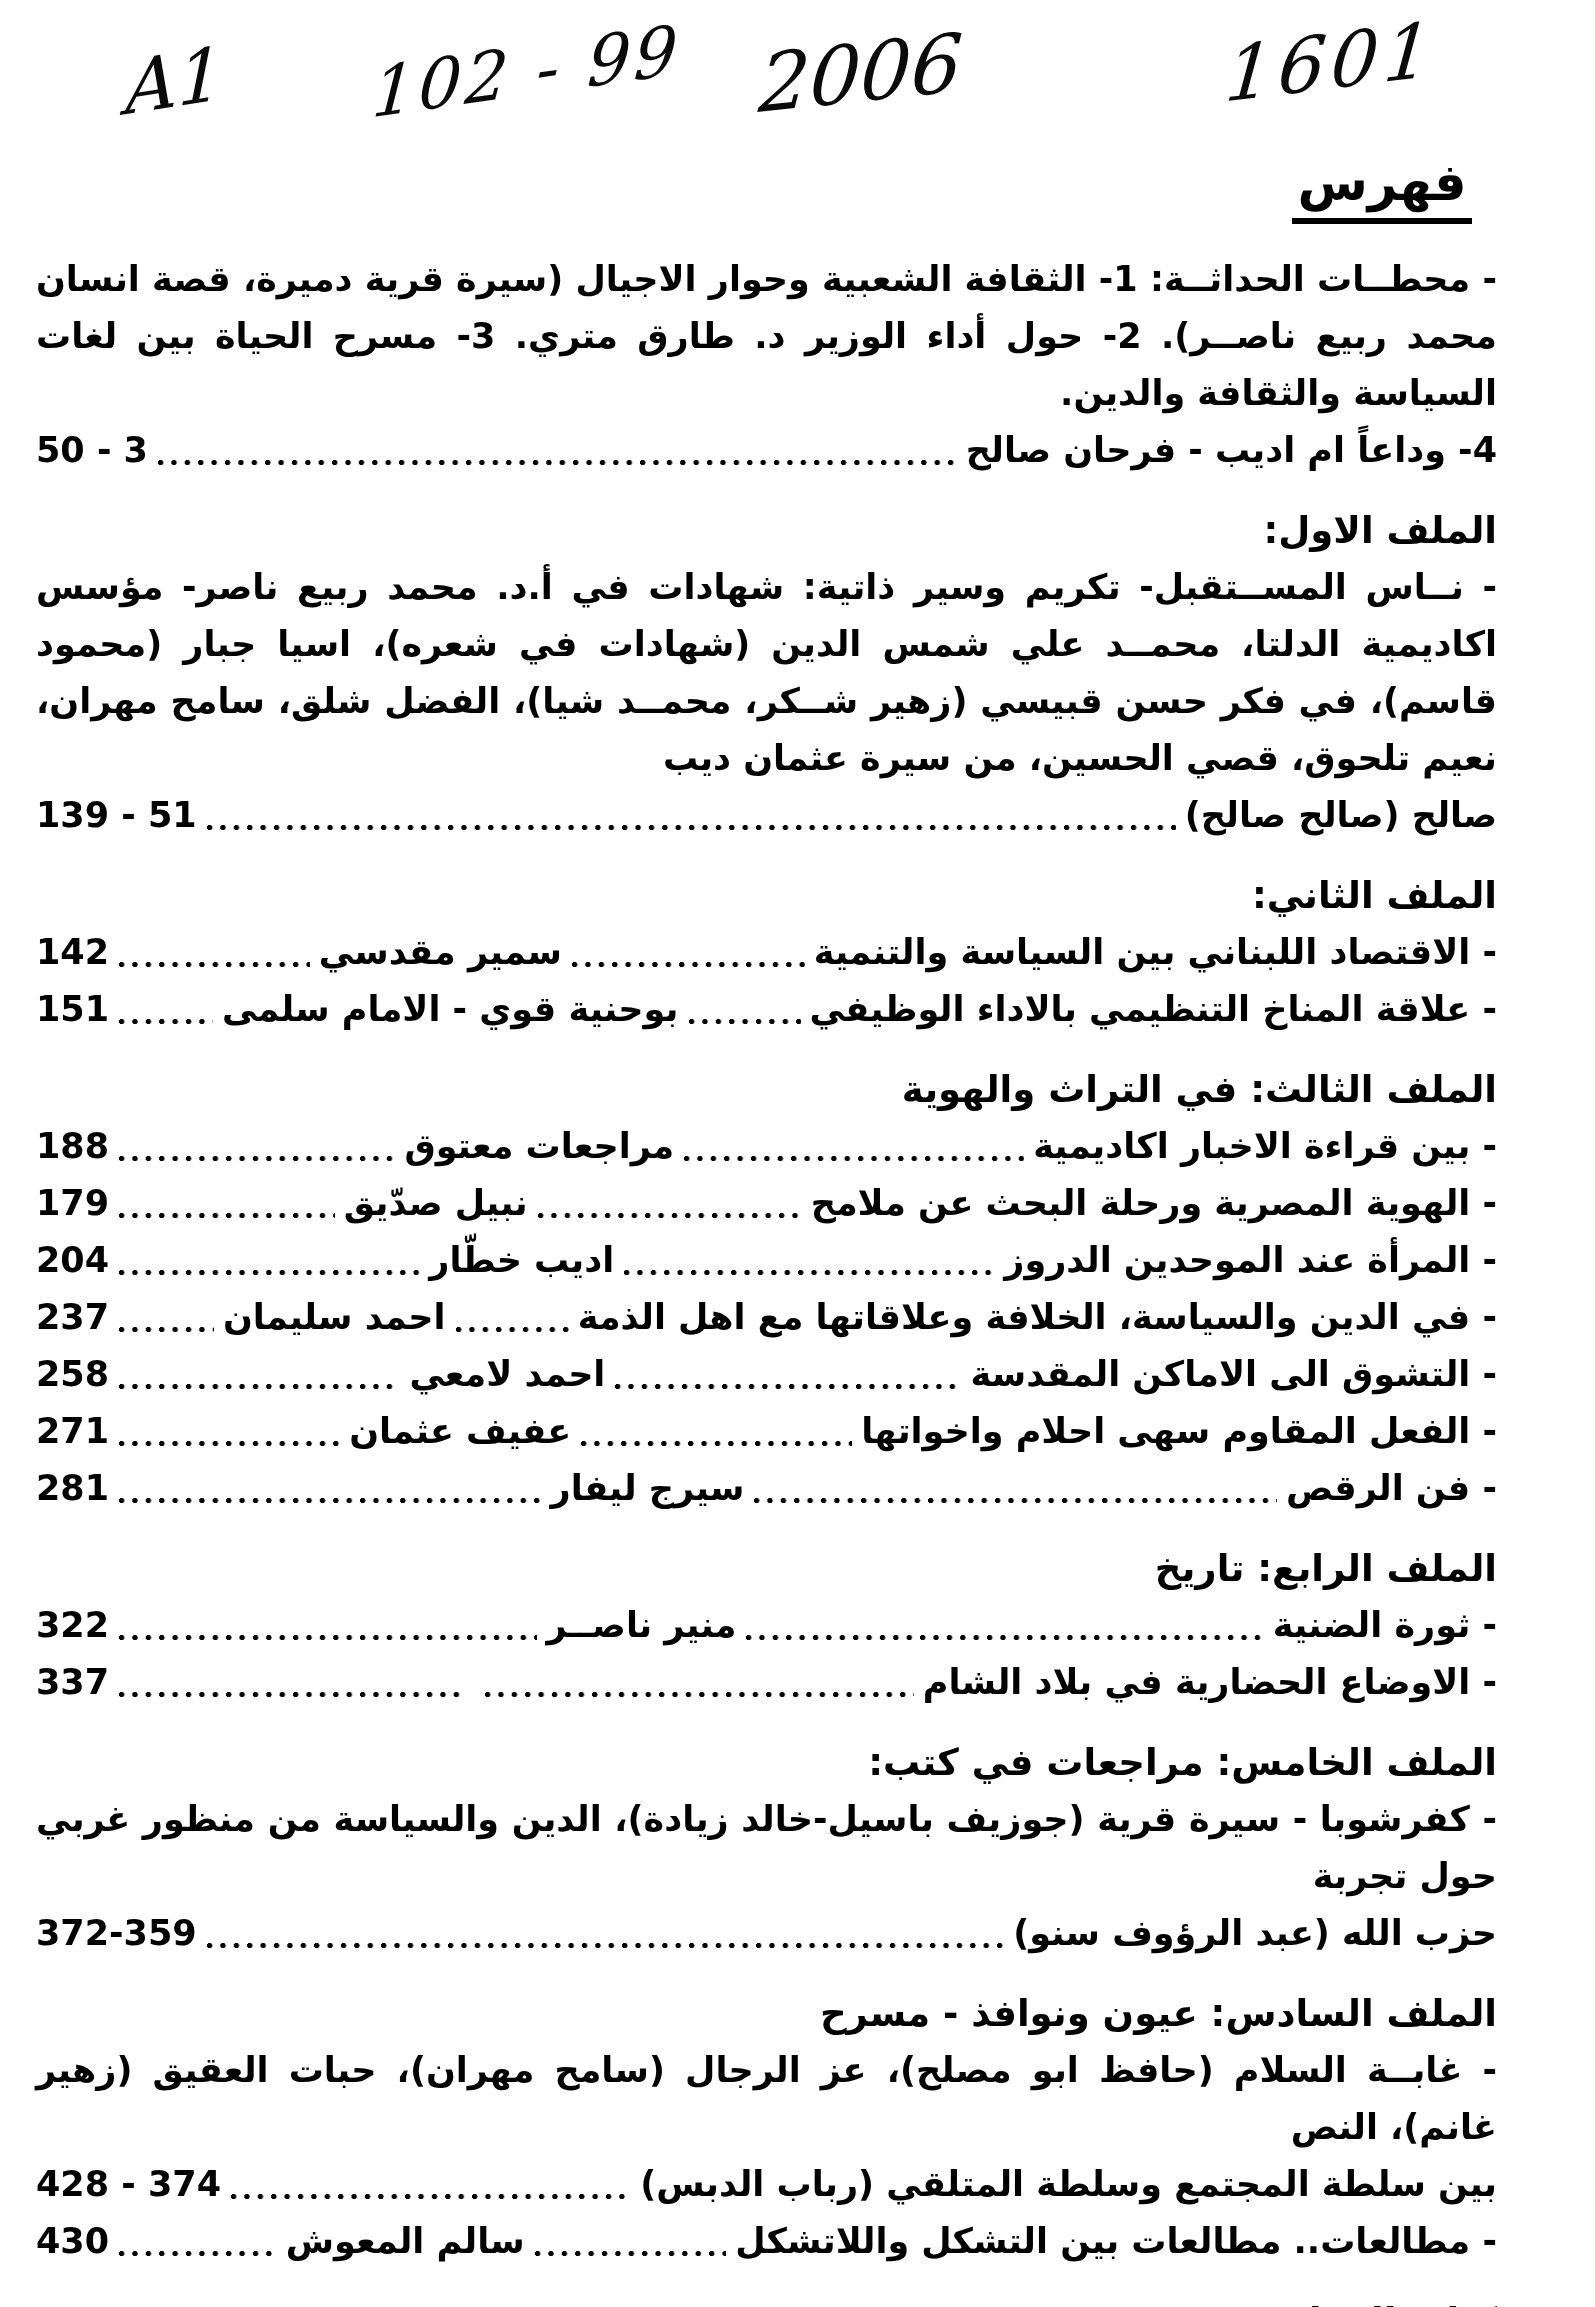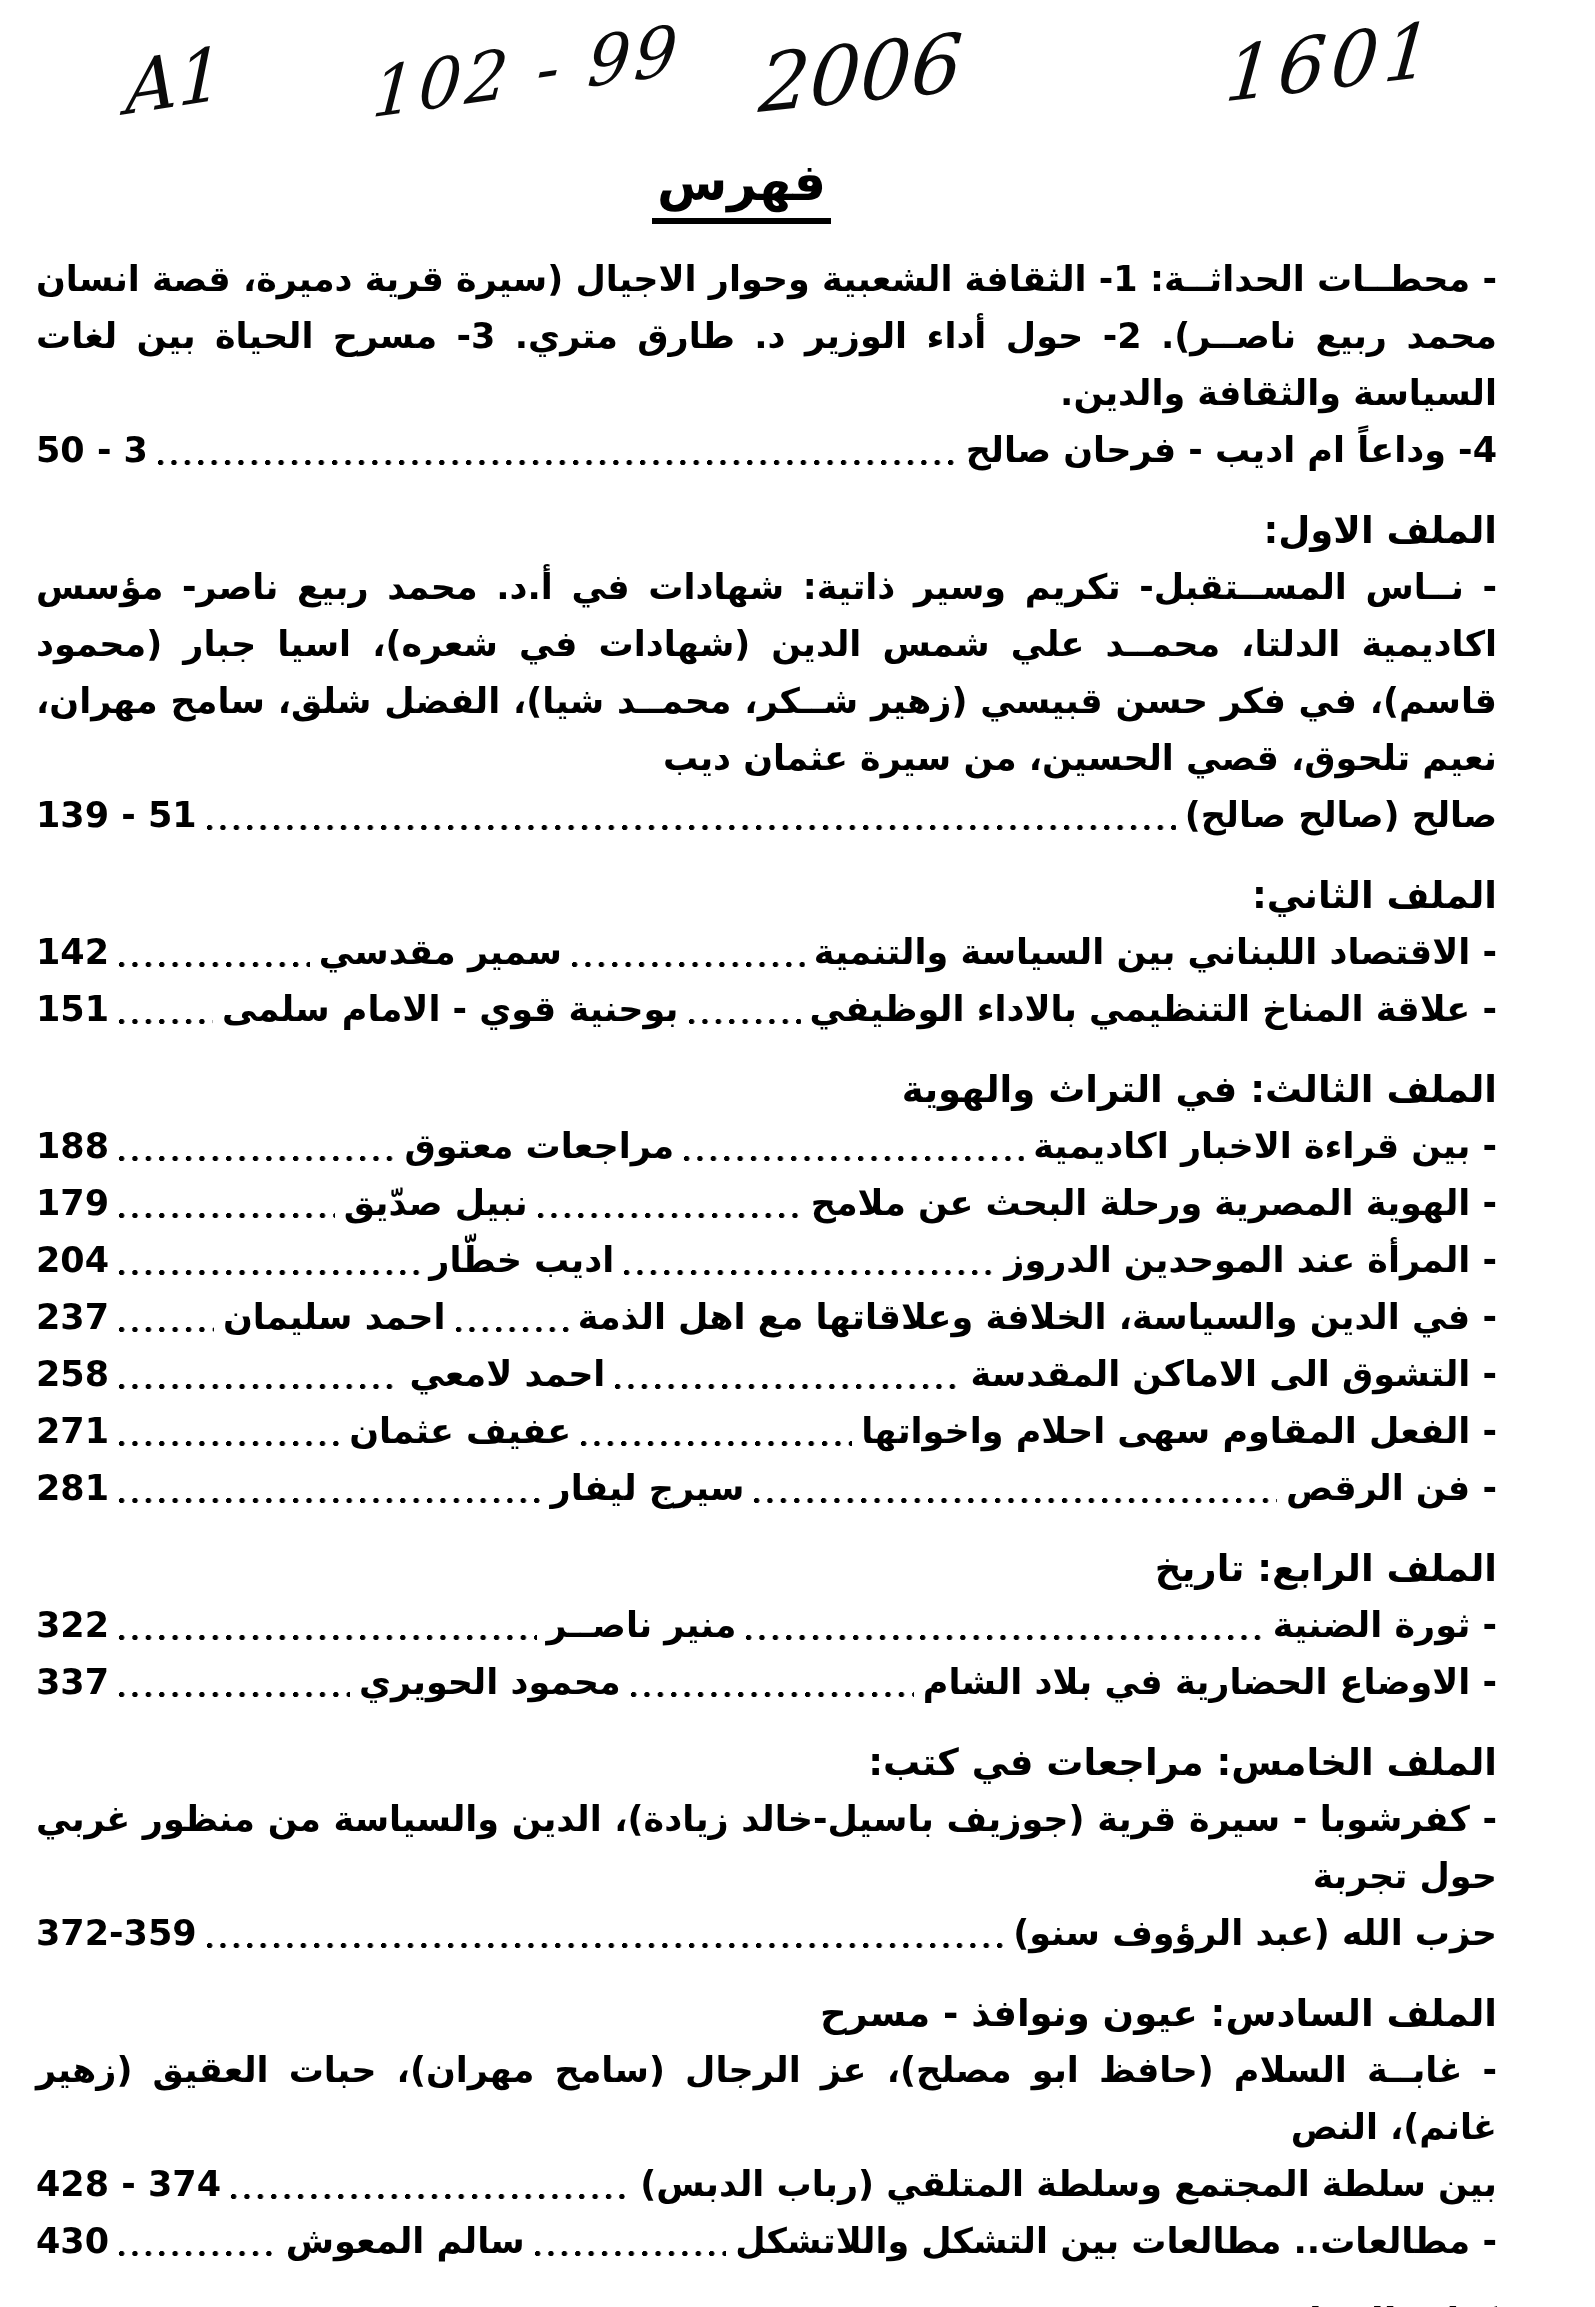--- a/index.html
+++ b/index.html
@@ -25,21 +25,21 @@
   .hand-a1{left:125px;top:38px;font-size:73px;transform:rotate(-9deg) skewX(-10deg);}
   .hand-code{left:371px;top:32px;font-size:68px;transform:rotate(-8deg) skewX(-12deg);letter-spacing:3.6px;}
   .hand-year{left:759px;top:27px;font-size:80px;transform:rotate(-6deg) skewX(-10deg);}
   .hand-num{left:1225px;top:18px;font-size:75px;transform:rotate(-7deg) skewX(-12deg);letter-spacing:5.4px;}
 
   .doc{
     position:absolute;
     top:154px;left:36px;right:98px;
     direction:rtl;
   }
-  .title-row{text-align:center;}
+  .title-row{}
   .doc-title{
     display:inline-block;
     font-size:51px;
     font-weight:700;
     border-bottom:6.3px solid #000;
     padding:0 5.4px 5.4px 5.4px;
     transform:translateX(-25px);
     line-height:1.15;
   }
   .content{margin-top:27px;font-size:35px;font-weight:700;line-height:57px;}
@@ -184,21 +184,20 @@
         <div class="entry">
           <span class="t">- ثورة الضنية</span>
           <span class="lead"></span>
           <span class="a">منير ناصــر</span>
           <span class="lead lead2"></span>
           <span class="p">322</span>
         </div>
         <div class="entry">
           <span class="t">- الاوضاع الحضارية في بلاد الشام</span>
           <span class="lead"></span>
-          <span class="a">محمود الحويري</span>
           <span class="lead lead2"></span>
           <span class="p">337</span>
         </div>
       </div>
 
       <div class="sec">
         <div class="sec-h">الملف الخامس: مراجعات في كتب:</div>
         <div class="pbody">- كفرشوبا - سيرة قرية (جوزيف باسيل-خالد زيادة)، الدين والسياسة من منظور غربي حول تجربة</div>
         <div class="ptail">
           <span class="t">حزب الله (عبد الرؤوف سنو)</span>

